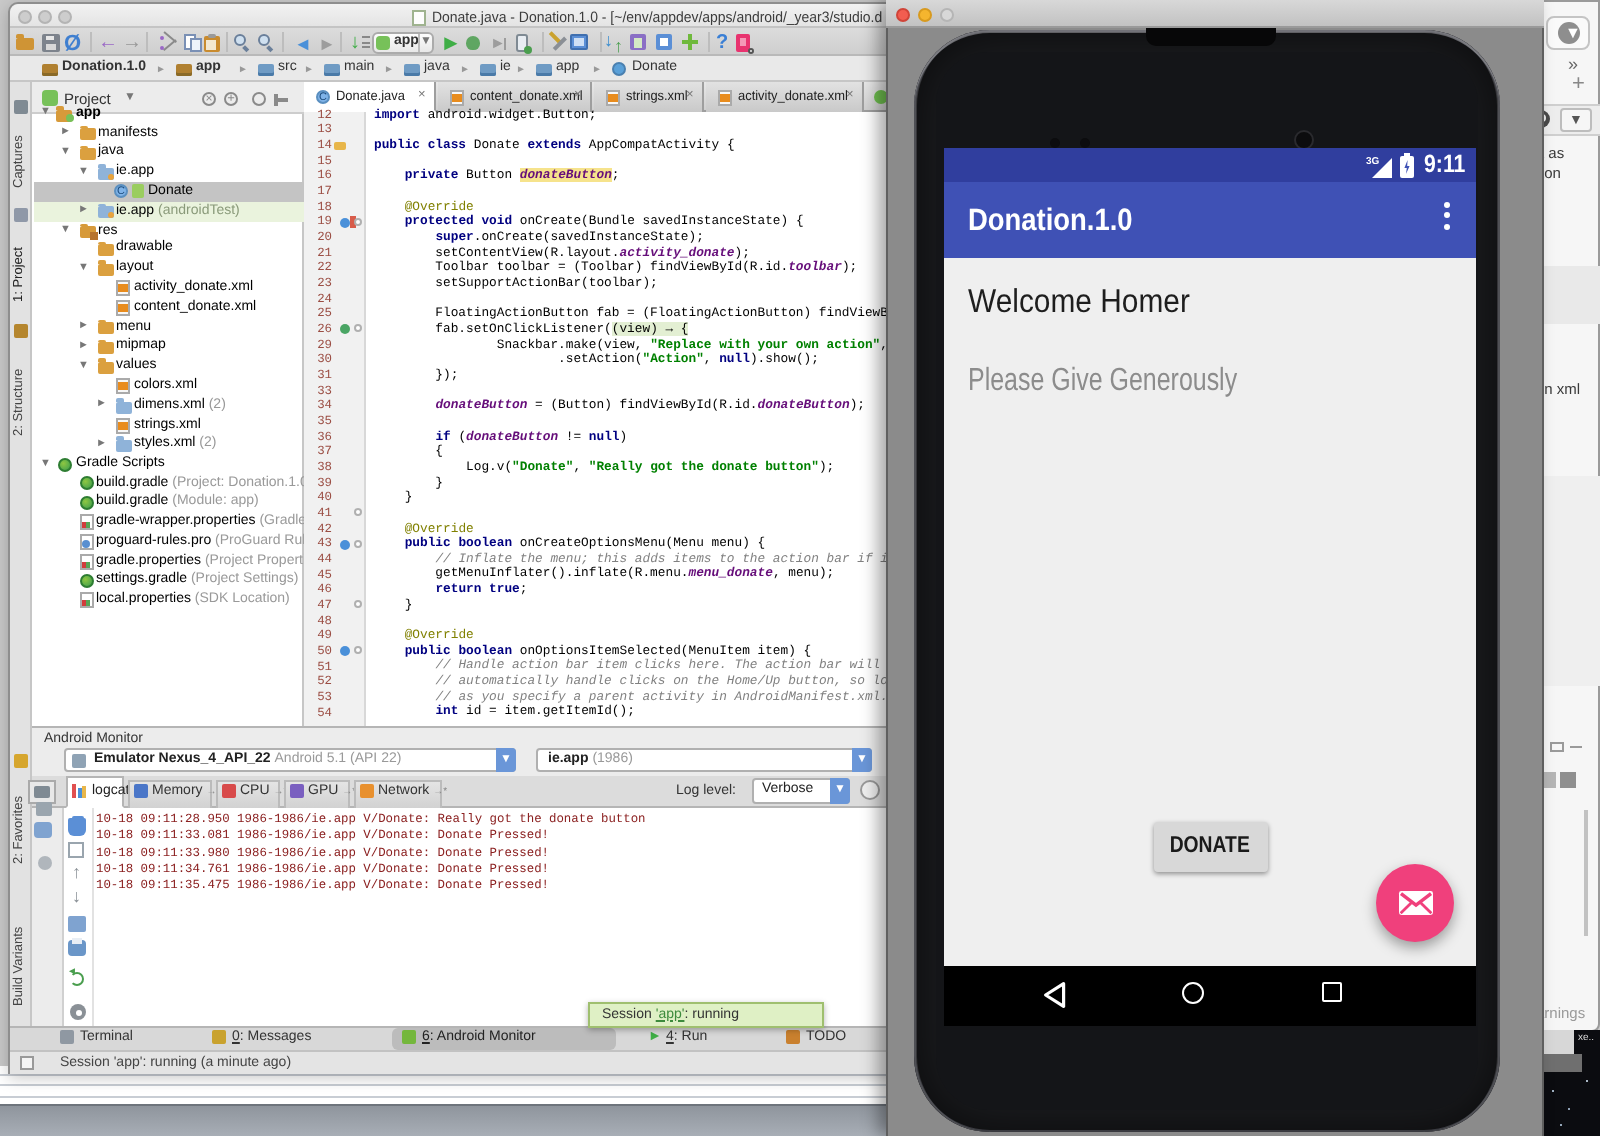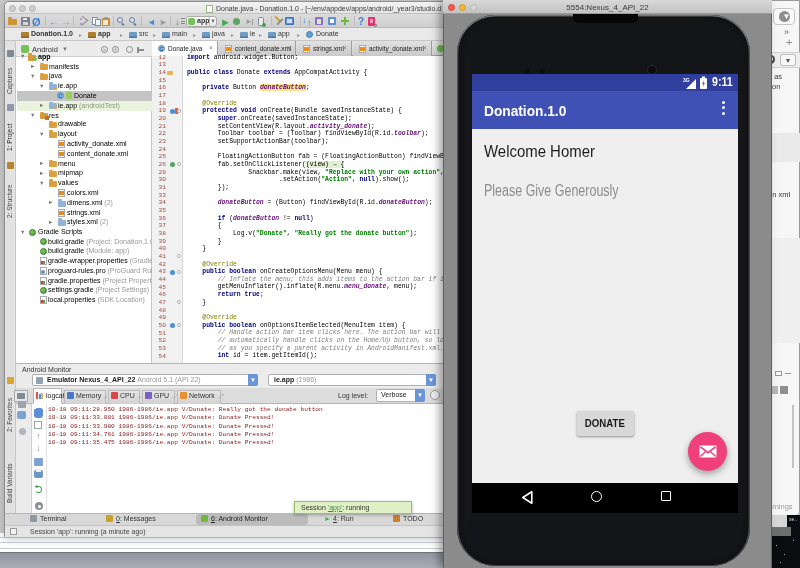--- a/index.html
+++ b/index.html
@@ -157,21 +157,21 @@
 <div class="abs" style="left:6px;top:452px;width:9px;font-size:6.5px;color:#444;writing-mode:vertical-rl;transform:rotate(180deg);height:62px;text-align:center">Build Variants</div>
 <div class="abs" style="left:7px;top:50px;width:7px;height:7px;background:#7f8a93;border-radius:1px"></div>
 <div class="abs" style="left:7px;top:104px;width:7px;height:7px;background:#8f98a8;border-radius:1px"></div>
 <div class="abs" style="left:7px;top:162px;width:7px;height:7px;background:#b5862e;border-radius:1px"></div>
 <div class="abs" style="left:7px;top:377px;width:7px;height:7px;background:#d6a62e;border-radius:1px"></div>
 <div class="abs" style="left:7px;top:515px;width:7px;height:7px;background:#74b73c;border-radius:1px"></div>
 
 <div class="abs" style="left:16px;top:41px;width:136px;height:322px;background:#ffffff;border-right:1px solid #c6c6c6"></div>
 <div class="abs" style="left:16px;top:41px;width:136px;height:16px;background:#ececec;border-bottom:1px solid #cdcdcd"></div>
 <div class="abs" style="left:21px;top:45px;width:8px;height:8px;border-radius:2px;background:#77c159"></div>
-<div class="abs" style="left:32px;top:45px;font-size:7.5px;color:#333">Android</div>
+<div class="abs" style="left:32px;top:45px;font-size:7.5px;color:#333">Project</div>
 <div class="abs" style="left:62px;top:46px;font-size:6px;color:#777">▼</div>
 <div class="abs" style="left:101px;top:46px;width:7px;height:7px;border:1px solid #8a8a8a;border-radius:50%;font-size:6px;color:#8a8a8a;text-align:center;line-height:6.5px">×</div>
 <div class="abs" style="left:112px;top:46px;width:7px;height:7px;border:1px solid #8a8a8a;border-radius:50%;font-size:6.5px;color:#8a8a8a;text-align:center;line-height:6.5px">+</div>
 <div class="abs" style="left:126px;top:46px;width:7px;height:7px;border:1.8px solid #8a8a8a;border-radius:50%"></div>
 <div class="abs" style="left:137px;top:46.5px;width:1.5px;height:6px;background:#8a8a8a"></div>
 <div class="abs" style="left:139px;top:49px;width:4.5px;height:1.5px;background:#8a8a8a"></div>
 
 <div class="abs" style="left:20px;top:54.3px;font-size:5.5px;color:#777;line-height:5.5px">▼</div>
 <div class="abs" style="left:28px;top:54.5px;width:8px;height:6px;background:#d79a3a;border-radius:1px"></div>
     <div class="abs" style="left:28px;top:53.0px;width:4px;height:1.5px;background:#d79a3a;border-radius:1px 1px 0 0"></div>
@@ -469,21 +469,20 @@
 <div class="abs" style="left:30px;top:527.5px;font-size:7px;color:#444">Session 'app': running (a minute ago)</div>
 
 <div class="abs" style="left:294px;top:501px;width:118px;height:12.5px;background:#dff0c5;border:1px solid #9fbf6f;box-shadow:0 1px 3px rgba(0,0,0,.3)"></div>
 <div class="abs" style="left:301px;top:503.5px;font-size:7px;color:#333">Session <span style="color:#3c8b3c;text-decoration:underline">'app'</span>: running</div>
 
 <div class="abs" style="left:443px;top:0;width:329px;height:568px;background:#8b8b8b;border-left:1px solid #5f5f5f;border-right:1px solid #5f5f5f;box-shadow:-4px 0 8px rgba(0,0,0,.35)"></div>
 <div class="abs" style="left:443px;top:0;width:329px;height:14px;background:linear-gradient(#d8d8d8,#c2c2c2);border-bottom:1px solid #9a9a9a"></div>
 <div class="abs" style="left:448px;top:3.5px;width:7px;height:7px;border-radius:50%;background:#f25d50;border:.5px solid #d04438"></div>
 <div class="abs" style="left:459px;top:3.5px;width:7px;height:7px;border-radius:50%;background:#f5b52e;border:.5px solid #d89a1e"></div>
 <div class="abs" style="left:470px;top:3.5px;width:7px;height:7px;border-radius:50%;background:#d8d8d8;border:.5px solid #b5b5b5"></div>
-<div class="abs" style="left:443px;top:2.5px;width:329px;text-align:center;font-size:8px;color:#3a3a3a">5554:Nexus_4_API_22</div>
 
 <div class="abs" style="left:457px;top:15px;width:293px;height:551px;background:#1d1e21;border-radius:38px;box-shadow:inset 0 1.5px 0 rgba(160,160,165,.55), inset 1.5px 0 0 rgba(120,120,125,.35), inset -1.5px 0 0 rgba(120,120,125,.35), inset 0 0 0 1px #3a3b40, inset 0 0 26px 6px rgba(0,0,0,.6)"></div>
 <div class="abs" style="left:468px;top:26px;width:271px;height:529px;background:#141518;border-radius:26px"></div>
 <div class="abs" style="left:573px;top:14px;width:65px;height:9px;background:#070708;border-radius:0 0 5px 5px"></div>
 <div class="abs" style="left:647px;top:65px;width:10px;height:10px;border-radius:50%;background:#0c0c0e;border:1px solid #2a2a2e"></div>
 <div class="abs" style="left:525px;top:69px;width:5px;height:5px;border-radius:50%;background:#0c0c0e"></div>
 <div class="abs" style="left:540px;top:69px;width:5px;height:5px;border-radius:50%;background:#0c0c0e"></div>
 
 <div class="abs" style="left:471.5px;top:73.5px;width:266px;height:439px;background:#efefef;overflow:hidden">
   <div class="abs" style="left:0;top:0;width:266px;height:17px;background:#303e9e"></div>

